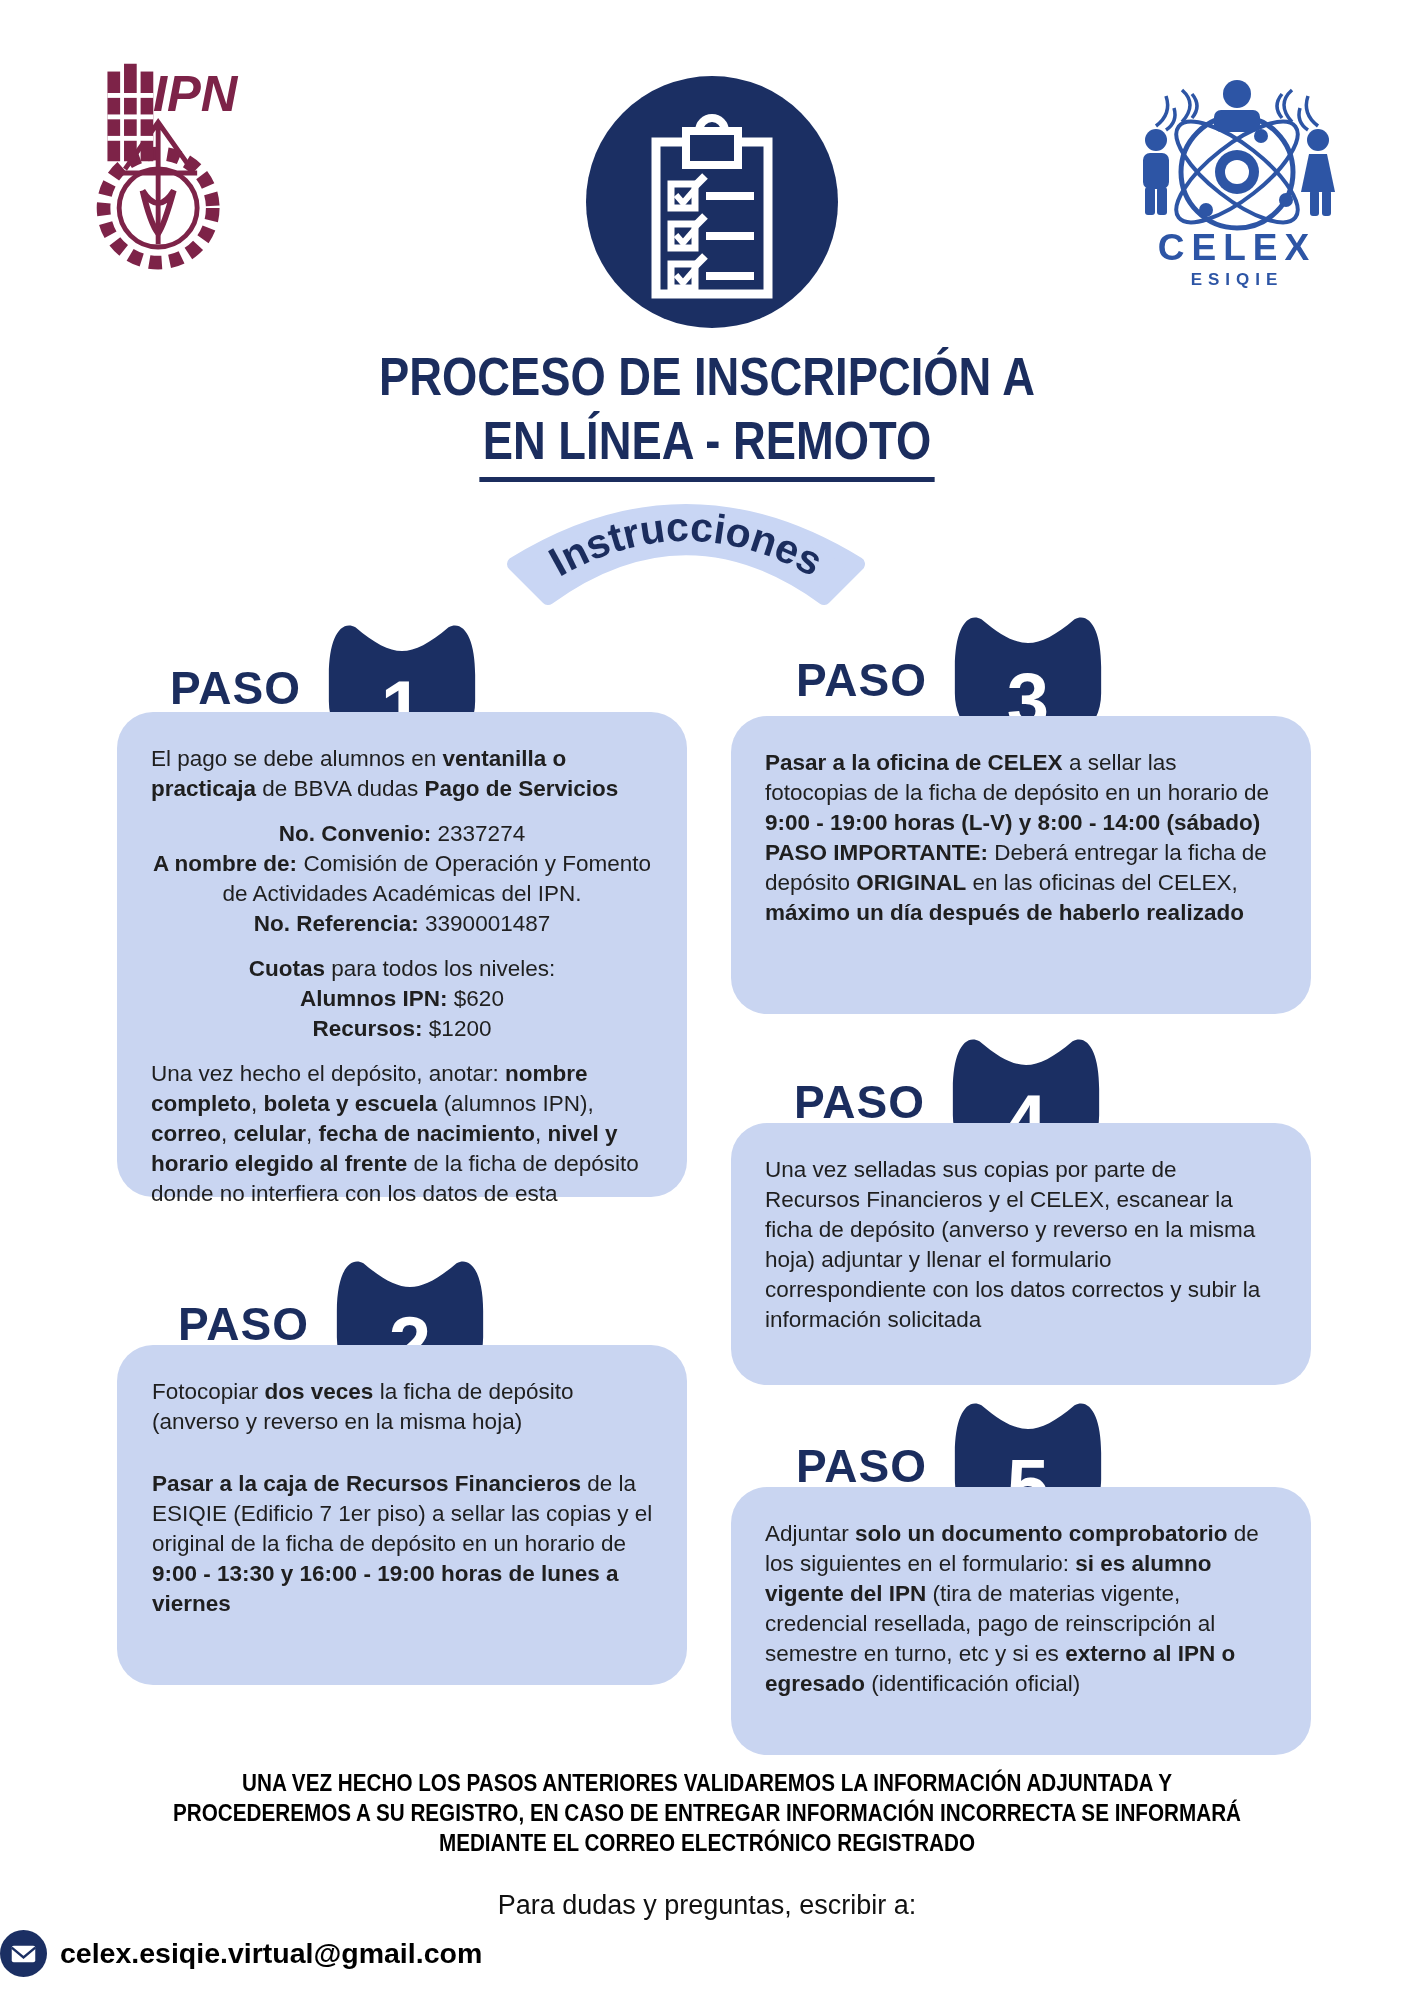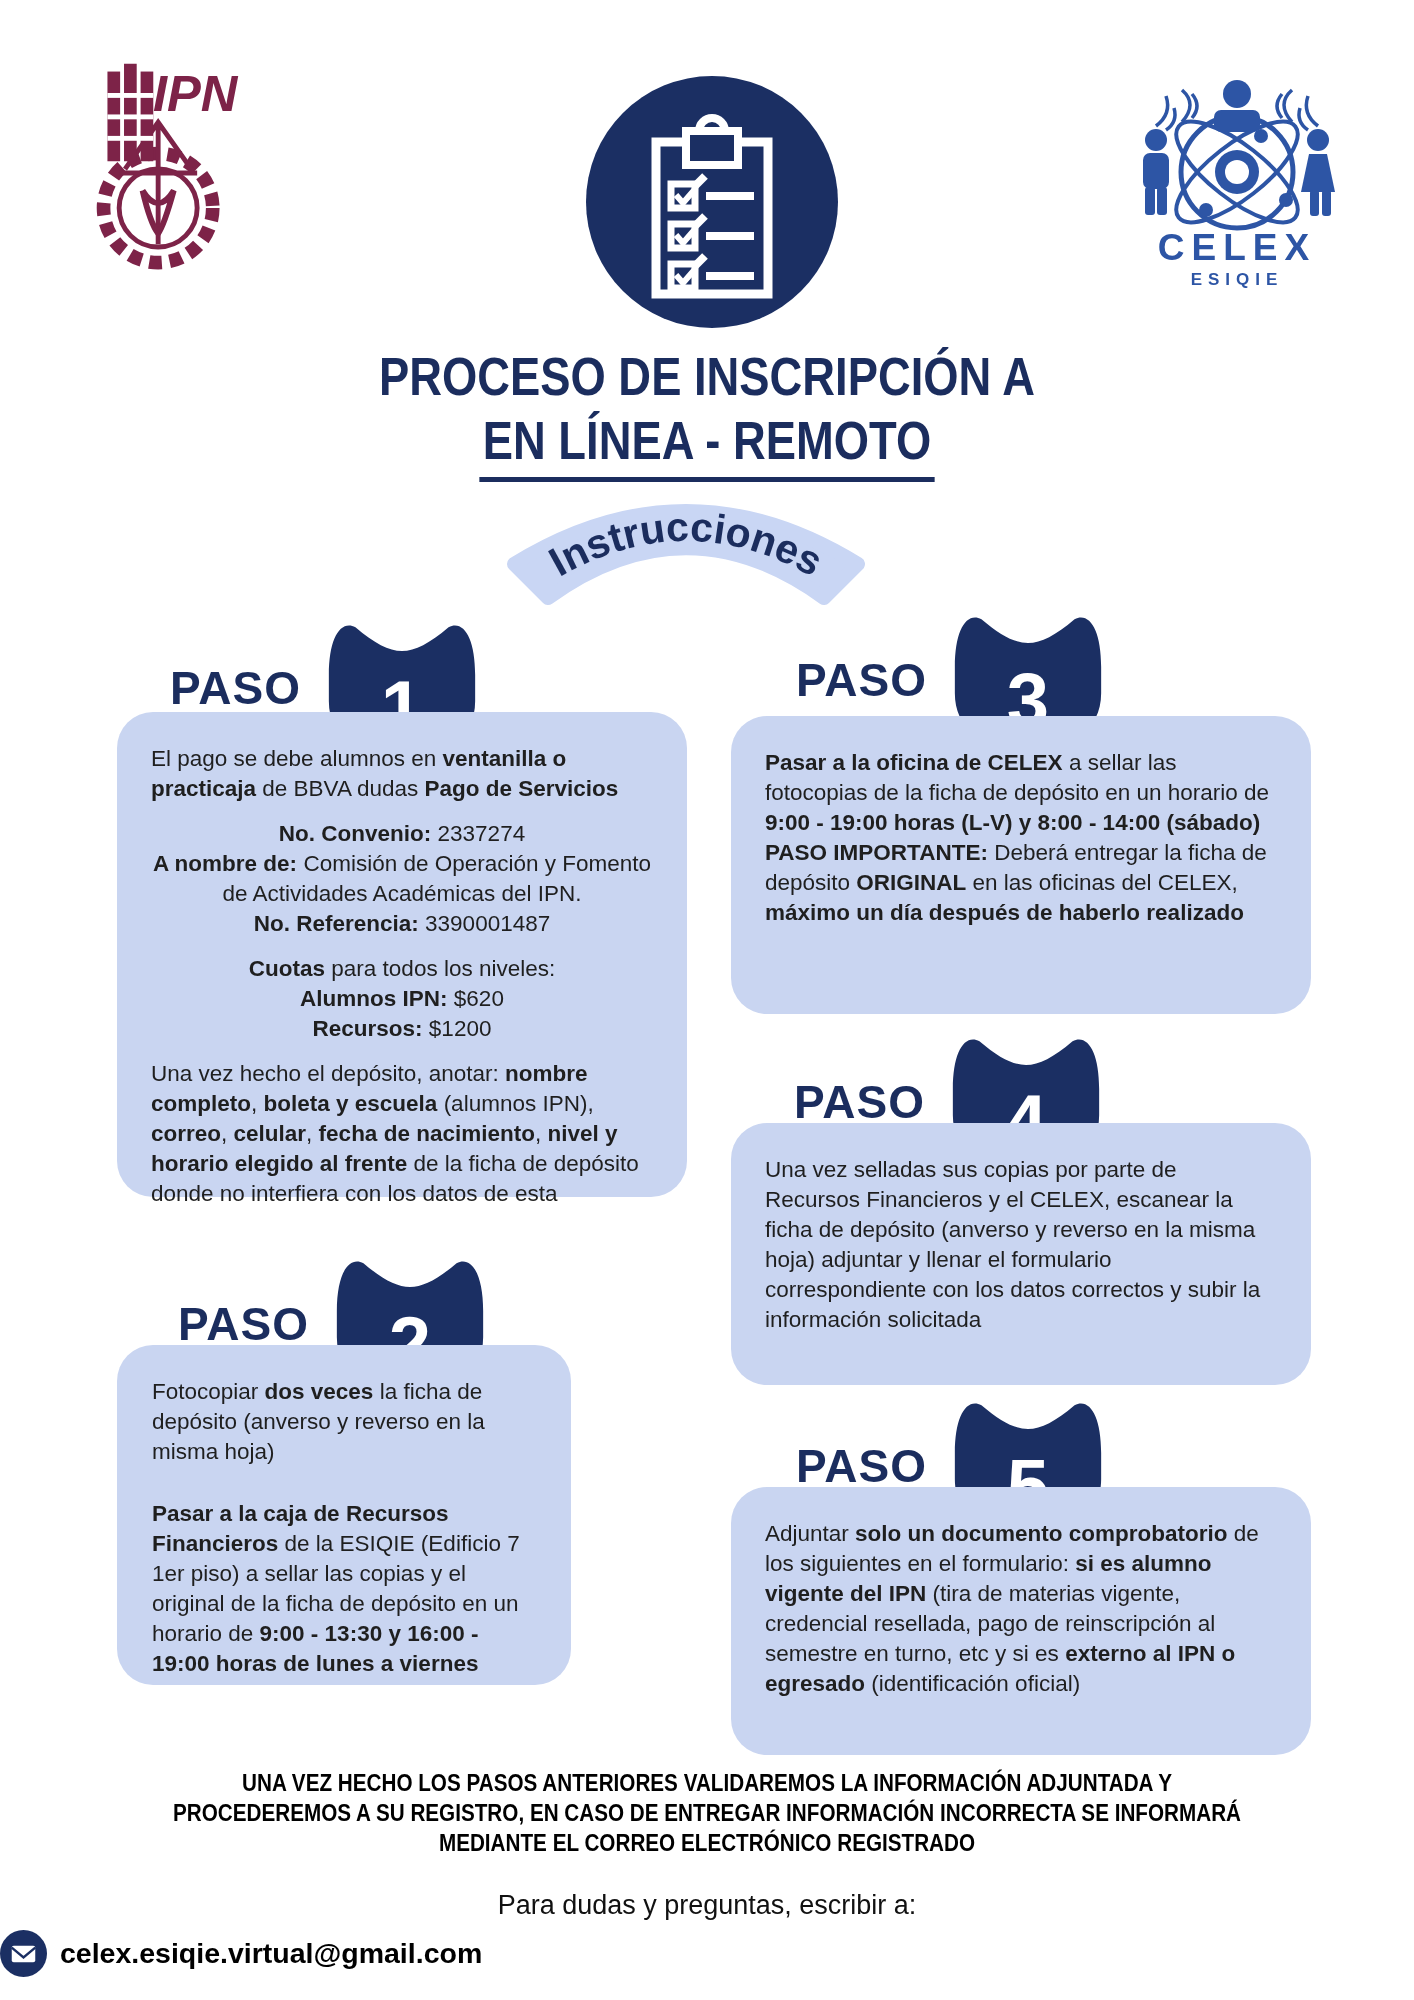--- a/index.html
+++ b/index.html
@@ -35,21 +35,21 @@
   .sh5{left:796px;top:1390px;}
 
   
   .step-box{position:absolute;background:#c9d5f1;border-radius:36px;
             padding:32px 34px;box-sizing:border-box;
             font-size:22.5px;line-height:30px;color:#1f1f1f;}
   .step-box p{margin:0;}
   .step-box p.gap{margin-top:15px;}
   .step-box p.gap-lg{margin-top:32px;}
   .sb1{left:117px;top:712px;width:570px;height:485px;}
-  .sb2{left:117px;top:1345px;width:454px;height:340px;padding-left:35px;}
+  .sb2{left:117px;top:1345px;width:570px;height:340px;padding-left:35px;}
   .sb3{left:731px;top:716px;width:580px;height:298px;}
   .sb4{left:731px;top:1123px;width:580px;height:262px;}
   .sb5{left:731px;top:1487px;width:580px;height:268px;}
 
   
   .warning{left:87px;top:1768px;width:1240px;text-align:center;color:#000;
            font-weight:800;font-size:23.5px;line-height:30px;
            transform:scaleX(0.88);transform-origin:center top;}
   .contact{left:0;top:1890px;width:100%;text-align:center;font-size:27px;color:#111;}
   .email-row{left:0;top:1930px;width:100%;display:flex;justify-content:flex-start;align-items:center;gap:13px;}

